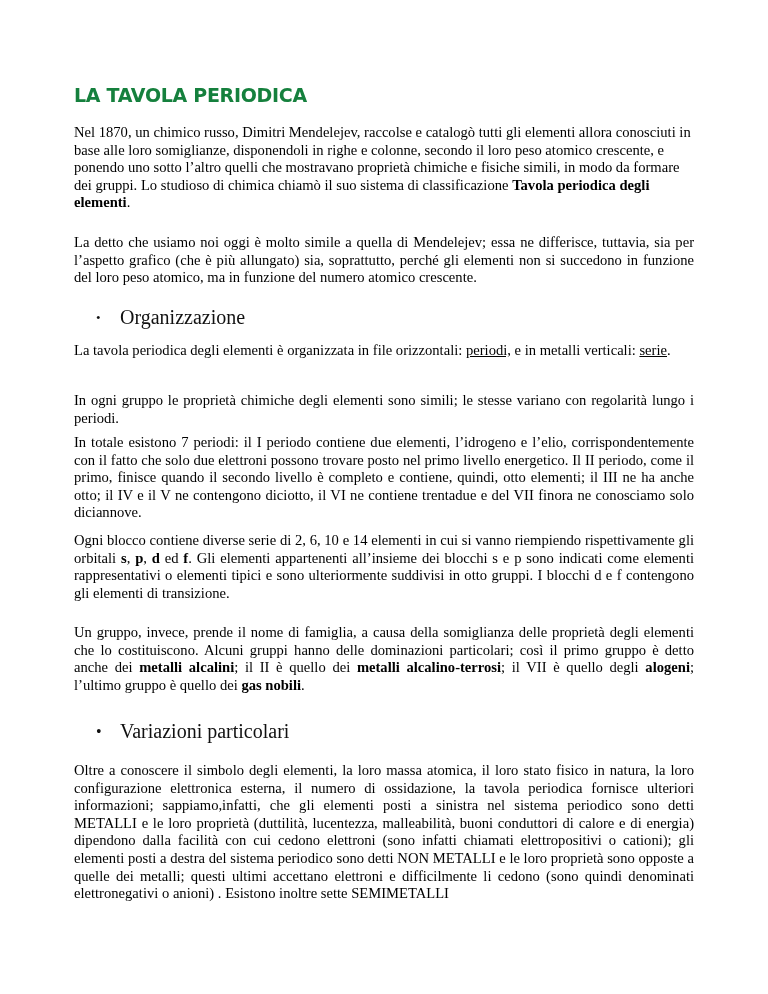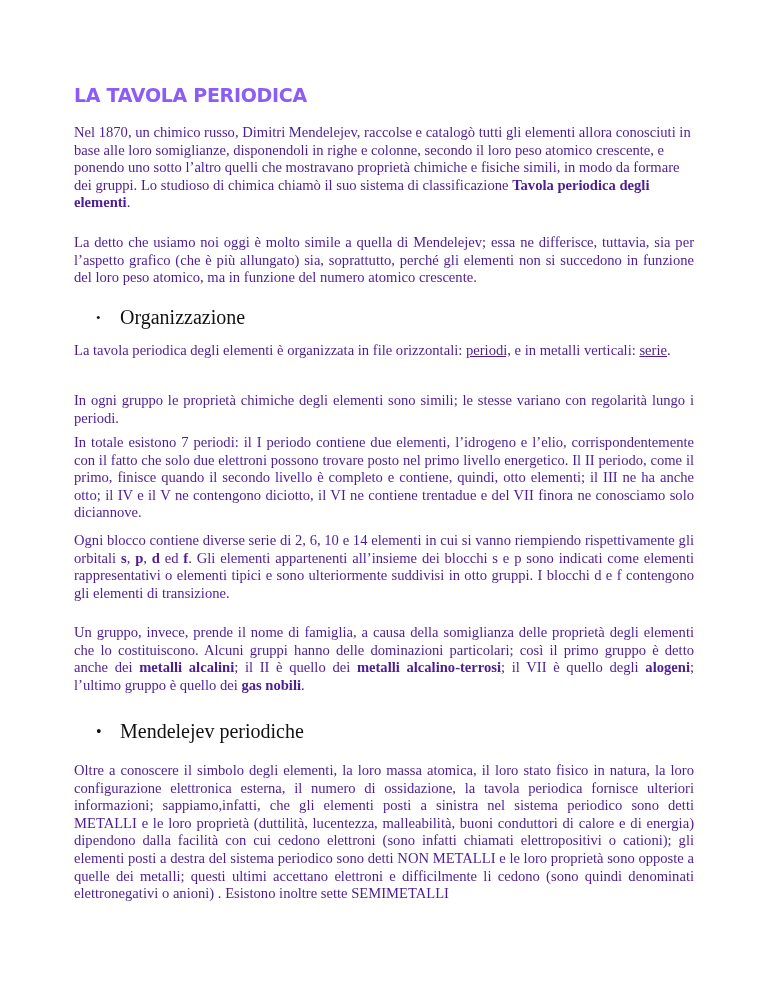--- a/index.html
+++ b/index.html
@@ -22,31 +22,31 @@
     }
     .title {
       position: absolute;
       top: 84px;
       left: 0;
       margin: 0;
       font-family: "DejaVu Sans", "Liberation Sans", sans-serif;
       font-weight: bold;
       font-size: 19px;
       letter-spacing: -0.3px;
-      color: #8b5cf6;
+      color: #15803d;
     }
     .para {
       position: absolute;
       left: 0;
       width: 620px;
       margin: 0;
       font-family: "Liberation Serif", "DejaVu Serif", serif;
       font-size: 14.6px;
       line-height: 17.6px;
-      color: #4c1d95;
+      color: #000000;
     }
     .para.justify {
       text-align: justify;
     }
     .para b {
       font-weight: bold;
     }
     .para u {
       text-decoration: underline;
     }
@@ -91,18 +91,18 @@
   <p class="para justify" style="top:392px;"><span>In ogni gruppo le proprietà chimiche degli elementi sono simili; le stesse variano con regolarità lungo i periodi.</span></p>
 
   <p class="para justify" style="top:434px;"><span>In totale esistono 7 periodi: il I periodo contiene due elementi, l’idrogeno e l’elio, corrispondentemente con il fatto che solo due elettroni possono trovare posto nel primo livello energetico. Il II periodo,  come il primo, finisce quando il secondo livello è completo e contiene, quindi, otto elementi;  il III ne ha anche otto; il IV e il V ne contengono diciotto, il VI ne contiene trentadue e del  VII finora ne conosciamo solo diciannove.</span></p>
 
   <p class="para justify" style="top:532px;"><span>Ogni blocco contiene diverse serie di 2, 6, 10 e 14 elementi in cui si vanno riempiendo rispettivamente gli orbitali </span><b>s</b><span>, </span><b>p</b><span>, </span><b>d</b><span> ed </span><b>f</b><span>. Gli elementi appartenenti all’insieme dei blocchi s e p sono indicati come elementi rappresentativi o elementi tipici e sono ulteriormente suddivisi in otto gruppi. I blocchi d e f contengono gli elementi di transizione.</span></p>
 
   <p class="para justify" style="top:624px;"><span>Un gruppo, invece, prende il nome di famiglia, a causa della somiglianza delle proprietà degli elementi che lo costituiscono. Alcuni gruppi hanno delle dominazioni particolari; così il primo gruppo è detto anche dei </span><b>metalli alcalini</b><span>; il II è quello dei </span><b>metalli alcalino-terrosi</b><span>; il VII è quello degli </span><b>alogeni</b><span>; l’ultimo gruppo è quello dei </span><b>gas nobili</b><span>.</span></p>
 
   <h2 class="section-heading big-bullet" style="top:720px;">
       <span class="bullet">•</span>
-      <span>Mendelejev periodiche</span>
+      <span>Variazioni particolari</span>
     </h2>
 
   <p class="para justify" style="top:762px;"><span>Oltre a conoscere il simbolo degli elementi, la loro massa atomica, il loro stato fisico in natura, la loro configurazione elettronica esterna, il numero di ossidazione, la tavola periodica fornisce ulteriori informazioni; sappiamo,infatti, che gli elementi posti a sinistra nel sistema periodico sono detti METALLI e le loro proprietà (duttilità, lucentezza, malleabilità, buoni conduttori di calore e di energia) dipendono dalla facilità con cui cedono elettroni (sono infatti chiamati elettropositivi o cationi); gli elementi posti a destra del sistema periodico sono detti NON METALLI e le loro proprietà sono opposte a quelle dei metalli; questi ultimi accettano elettroni e difficilmente li cedono (sono quindi denominati elettronegativi o anioni) . Esistono inoltre sette SEMIMETALLI</span></p>
 
 </div>
 
 </body></html>

